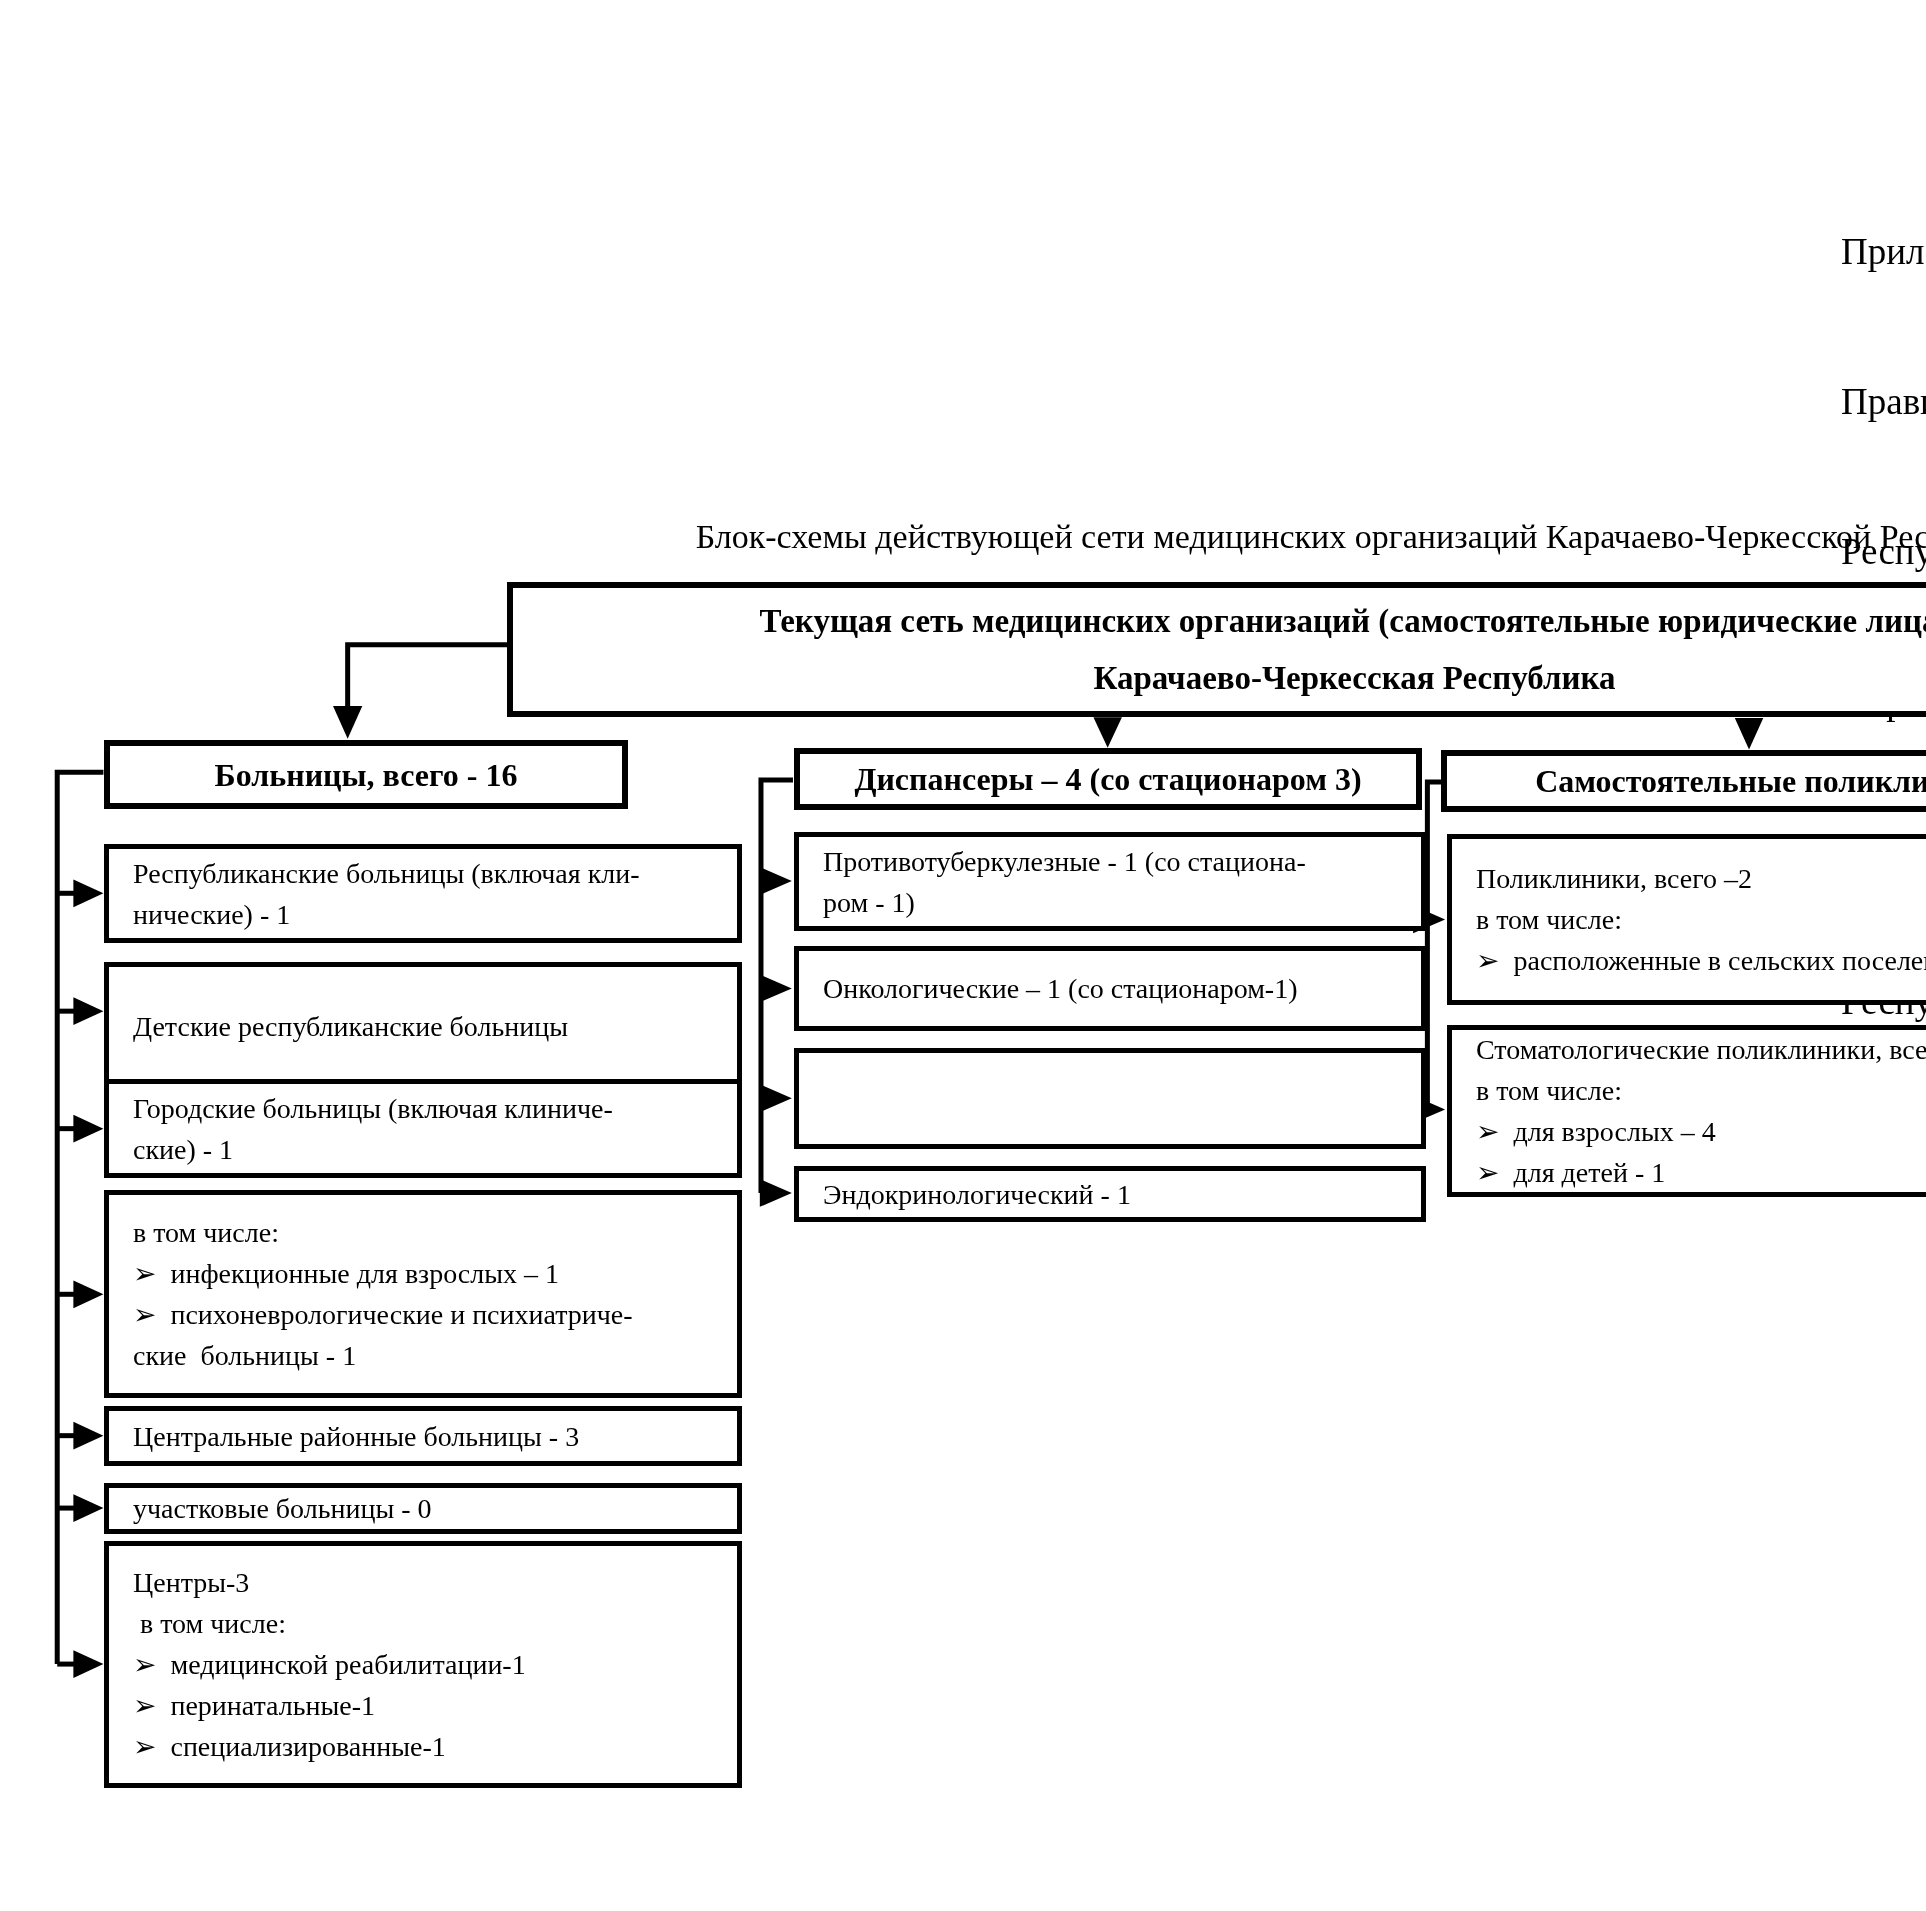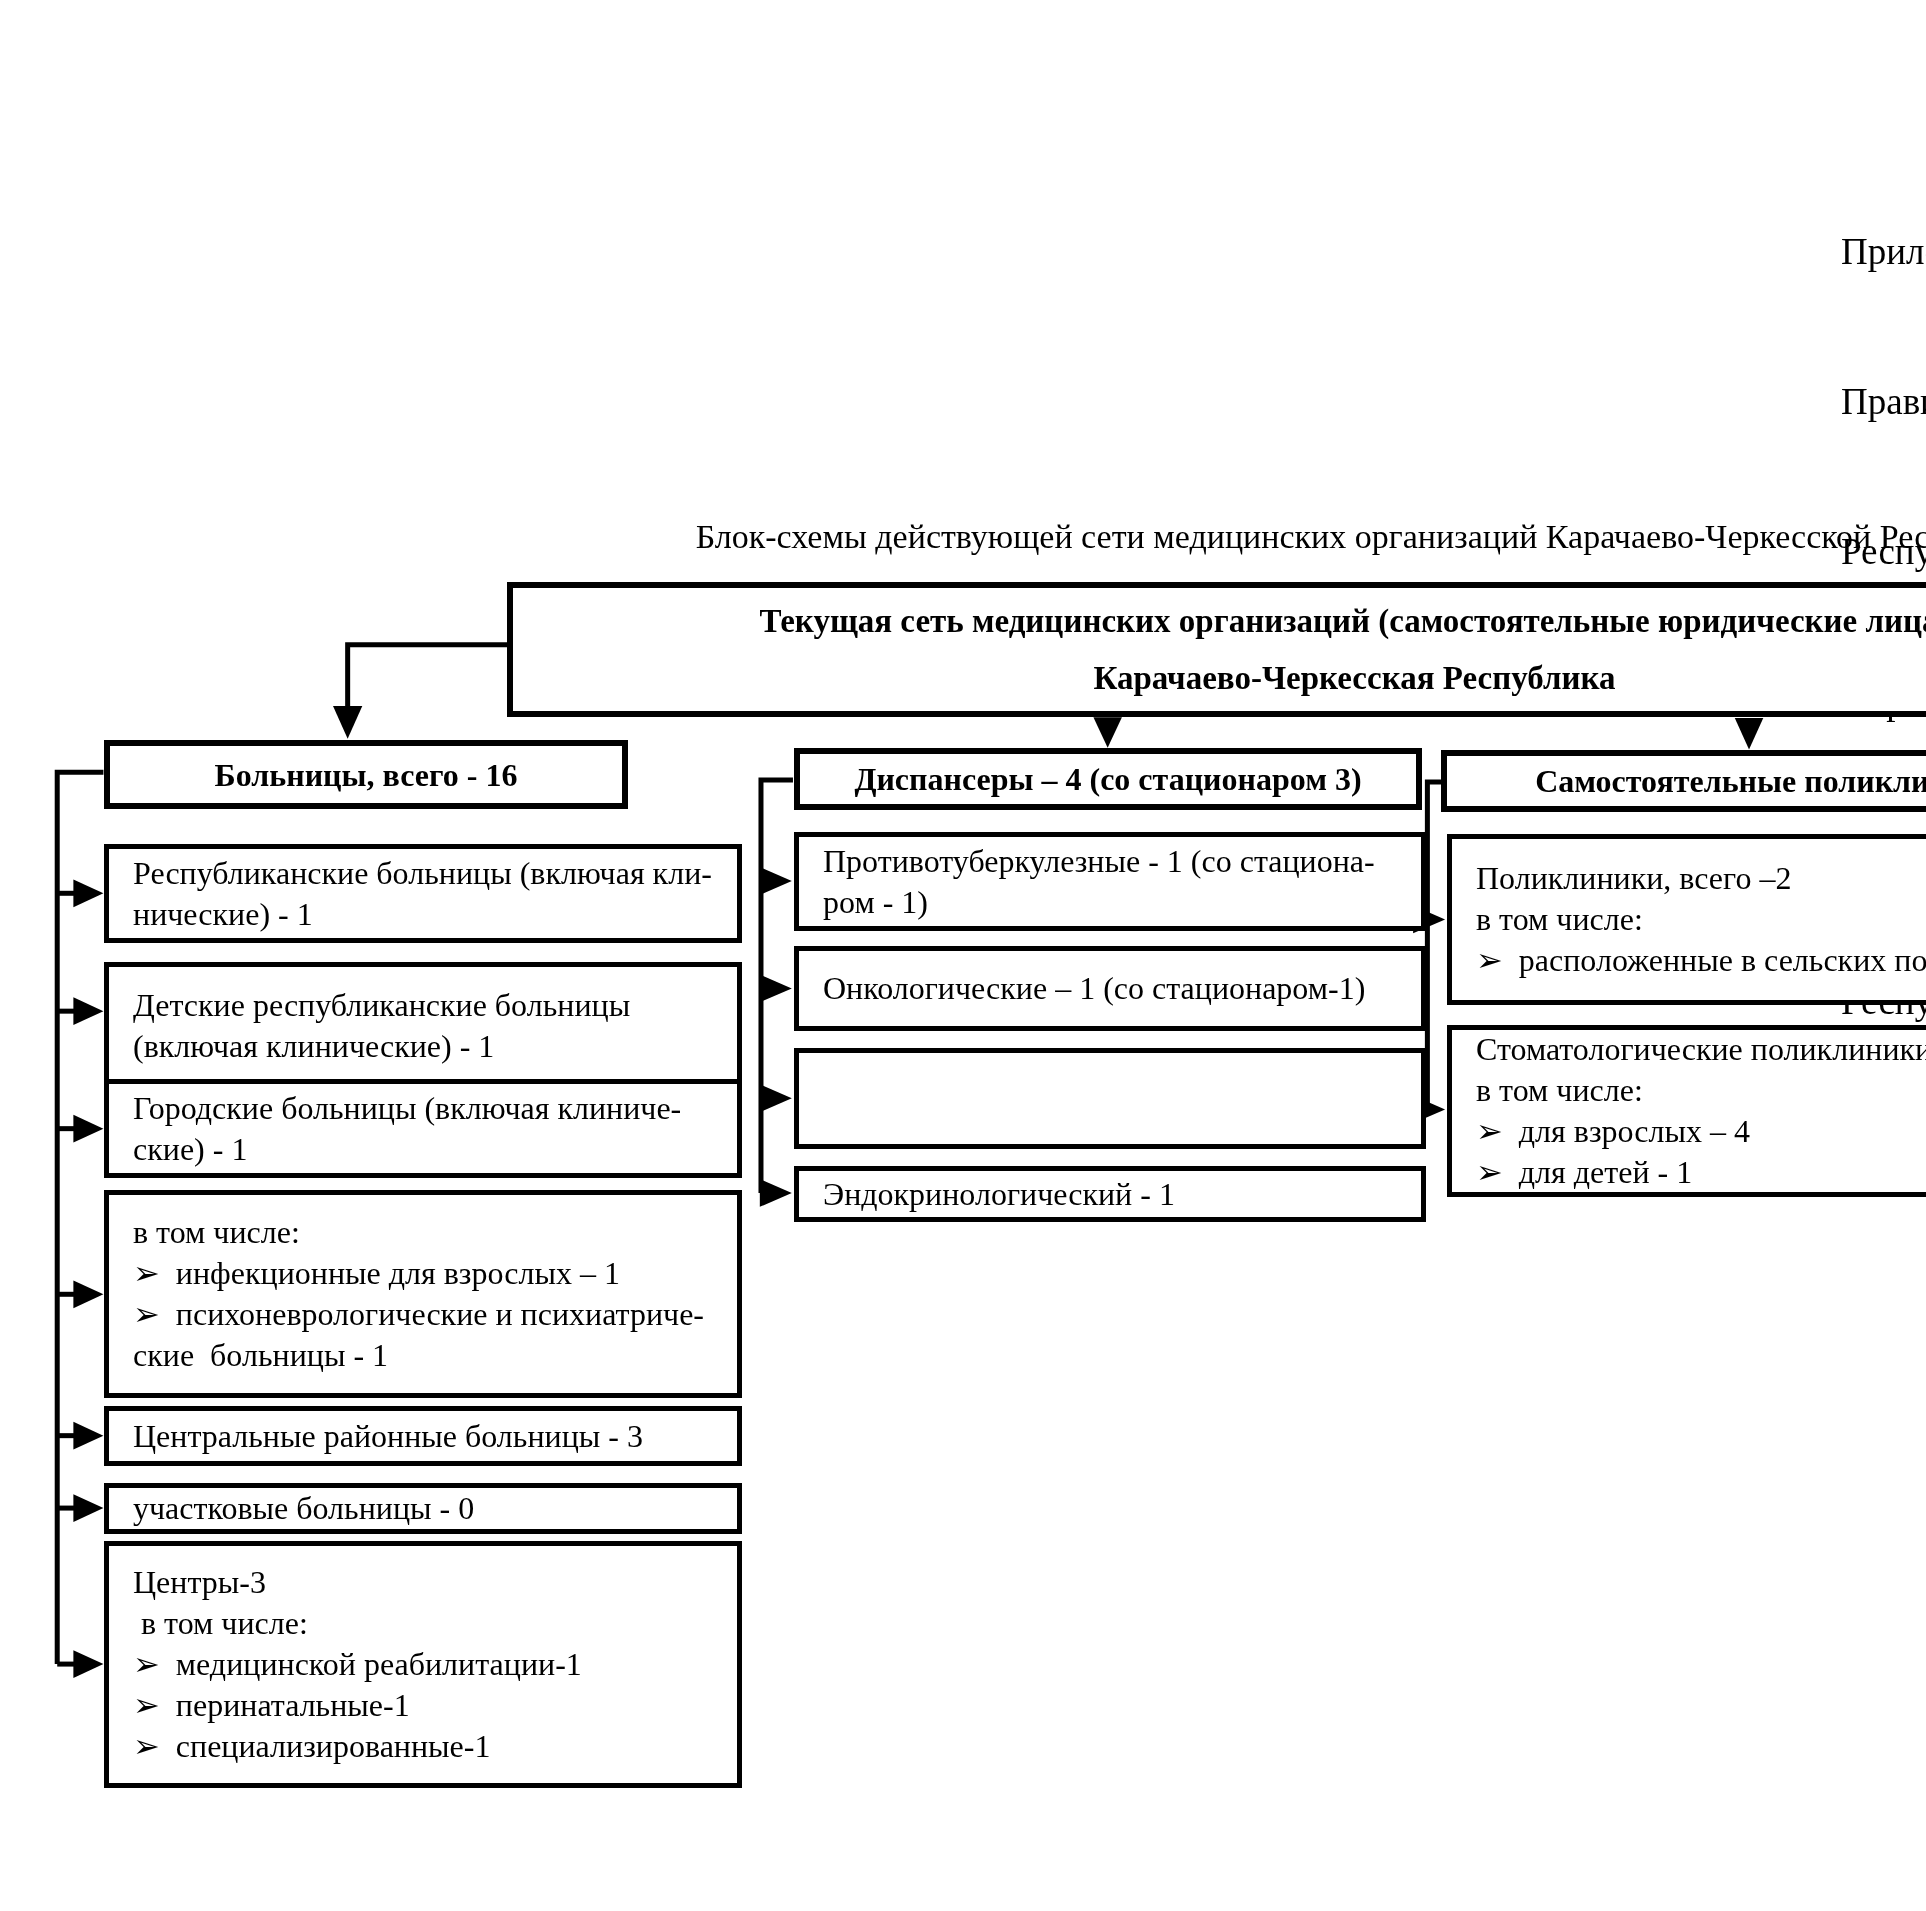--- a/index.html
+++ b/index.html
@@ -22,21 +22,21 @@
     font-weight:bold;font-size:33px;line-height:57px;text-align:center;
   }
   .hbox{
     position:absolute;border:6.2px solid #000;box-sizing:border-box;background:#fff;
     display:flex;flex-direction:column;align-items:center;justify-content:center;
     font-weight:bold;font-size:32px;line-height:40px;text-align:left;padding:0 3.9px;
   }
   .nbox{
     position:absolute;border:5px solid #000;box-sizing:border-box;background:#fff;
     display:flex;flex-direction:column;justify-content:center;
-    font-size:32px;line-height:41px;padding:3.9px 10.8px 3.9px 24px;
+    font-size:28px;line-height:41px;padding:3.9px 10.8px 3.9px 24px;
   }
   .ln{white-space:pre-wrap;}
   svg.wires{position:absolute;left:0;top:0;width:2703px;height:1911px;}
   svg.wires *{stroke-linecap:butt;}
 </style>
 </head>
 <body>
 
 <div class="annex">
   <div class="ln">Приложение 3 к постановлению</div>
@@ -102,21 +102,20 @@
 
 <div class="hbox" style="left:104px;top:740px;width:524px;height:69px">
   <div class="ln">Больницы, всего - 16</div>
 </div>
 <div class="nbox" style="left:104px;top:844px;width:638px;height:99px">
   <div class="ln">Республиканские больницы (включая кли-</div>
   <div class="ln">нические) - 1</div>
 </div>
 <div class="nbox" style="left:104px;top:962px;width:638px;height:128px">
   <div class="ln">Детские республиканские больницы</div>
-  <div class="ln">(включая клинические) - 1</div>
 </div>
 <div class="nbox" style="left:104px;top:1079px;width:638px;height:99px">
   <div class="ln">Городские больницы (включая клиниче-</div>
   <div class="ln">ские) - 1</div>
 </div>
 <div class="nbox" style="left:104px;top:1190px;width:638px;height:208px">
   <div class="ln">в том числе:</div>
   <div class="ln">➢  инфекционные для взрослых – 1</div>
   <div class="ln">➢  психоневрологические и психиатриче-</div>
   <div class="ln">ские  больницы - 1</div>

